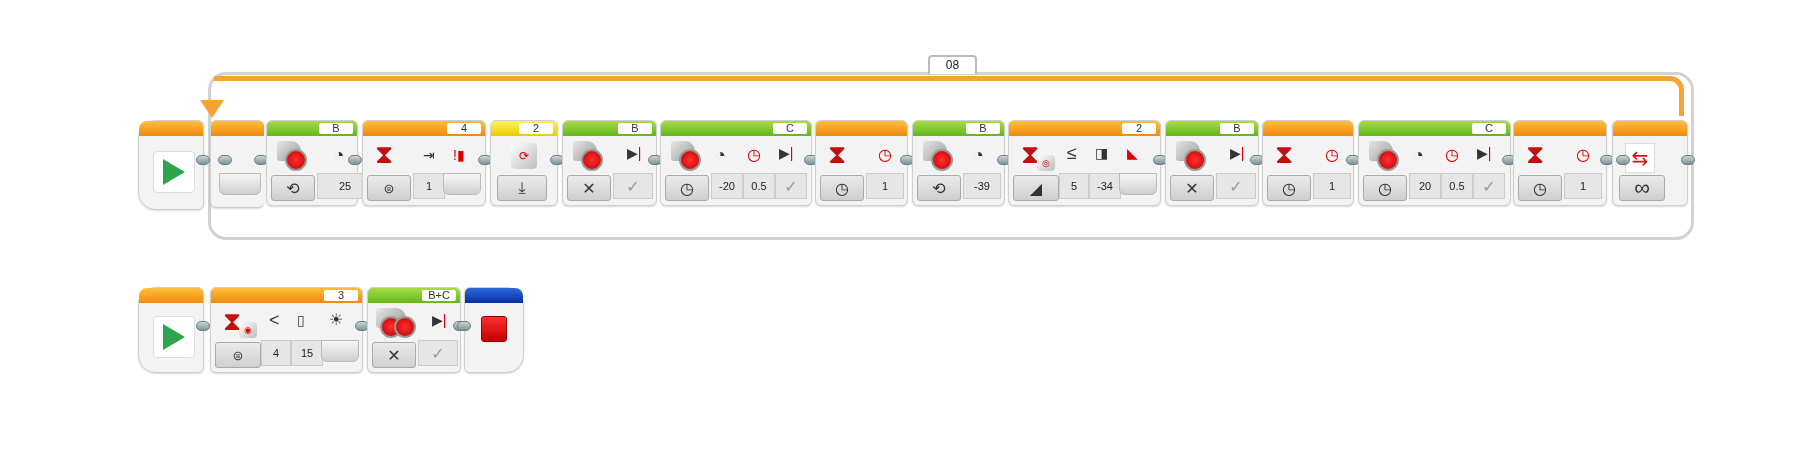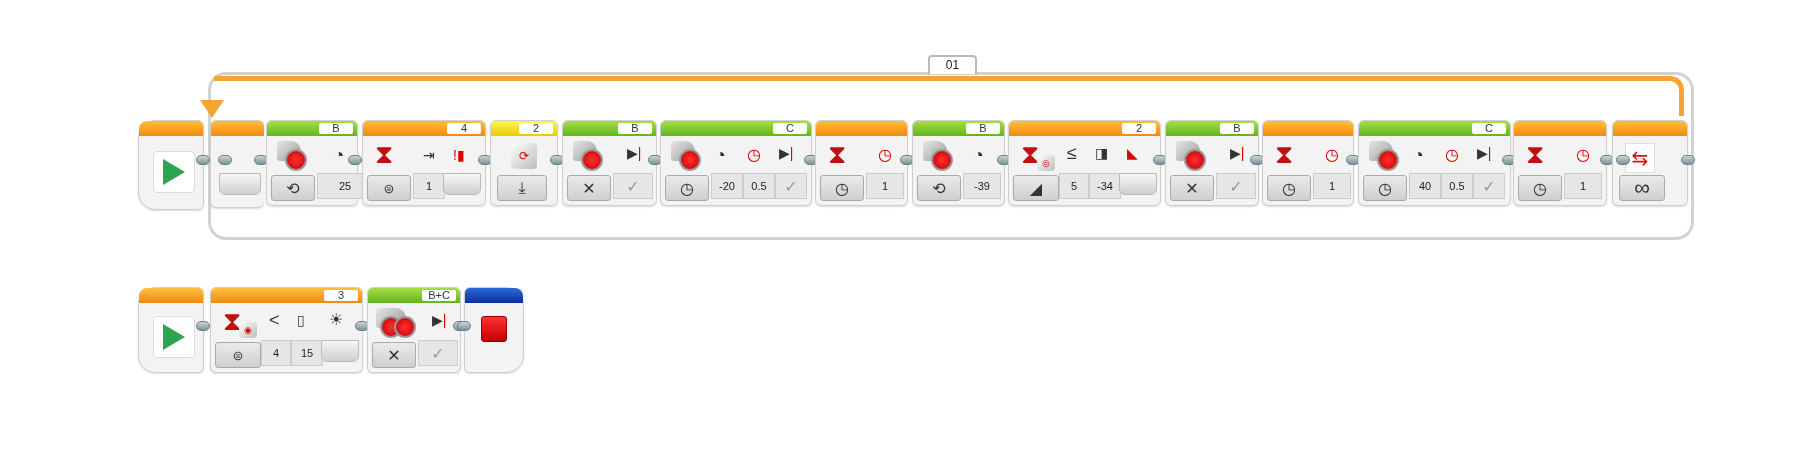--- a/index.html
+++ b/index.html
@@ -30,21 +30,21 @@
   .stop-sq{width:24px;height:24px;background:linear-gradient(#ff3030,#c00000);border-radius:3px;border:1px solid #900;}
   .loop-icon{width:28px;height:28px;background:#fff;border:1px solid #ddd;color:#e01010;font-size:20px;display:flex;align-items:center;justify-content:center;}
   .brick{width:26px;height:26px;background:linear-gradient(135deg,#ffffff,#bdbdbd);border-radius:4px;display:flex;align-items:center;justify-content:center;color:#d00;font-size:12px;}
   .notch{position:absolute;width:42px;height:22px;background:linear-gradient(#f6f6f6,#cfcfcf);border:1px solid #bbb;border-radius:0 0 6px 6px;box-sizing:border-box;}
 </style>
 </head>
 <body>
 
 <div class="loop-frame"></div>
 <div class="loop-frame-inner"></div>
-<div class="loop-label">01</div>
+<div class="loop-label">08</div>
 <div class="loop-arrow"></div>
 
 <div class="block" style="left:138px;top:120px;width:66px;height:90px;border-radius:18px 6px 6px 18px;">
   <div class="hdr orange" style="border-radius:8px 5px 0 0;"></div>
   <div class="icon" style="left:14px;top:30px;width:40px;height:40px;background:#fff;border:1px solid #ddd;border-radius:4px;">
     <div class="play"></div>
   </div>
 </div>
 <div class="connector" style="left:196px;top:155px;"></div>
 
@@ -206,21 +206,21 @@
   <div class="icon" style="left:10px;top:20px;">
       <div class="motor">
         <div class="body"></div>
         <div class="hub"></div>
       </div>
     </div>
   <div class="icon sym" style="left:54px;top:24px;font-size:18px;">◔</div>
   <div class="icon sym" style="left:86px;top:24px;font-size:16px;color:#d00;">◷</div>
   <div class="icon sym" style="left:118px;top:24px;">▶<span style="color:#d00">|</span></div>
   <div class="mode-btn" style="left:4px;top:54px;width:44px;">◷</div>
-  <div class="param" style="left:50px;top:52px;width:32px;">40</div>
+  <div class="param" style="left:50px;top:52px;width:32px;">20</div>
   <div class="param" style="left:82px;top:52px;width:32px;">0.5</div>
   <div class="param" style="left:114px;top:52px;width:32px;color:#999;font-size:16px;">✓</div>
 </div>
 <div class="connector" style="left:1502px;top:155px;"></div>
 
 <div class="block" style="left:1513px;top:120px;width:94px;height:86px;">
   <div class="hdr orange"></div>
   <div class="icon hourglass" style="left:12px;top:20px;">⧗</div>
   <div class="icon sym" style="left:62px;top:24px;font-size:16px;color:#d00;">◷</div>
   <div class="mode-btn" style="left:4px;top:54px;width:44px;">◷</div>

